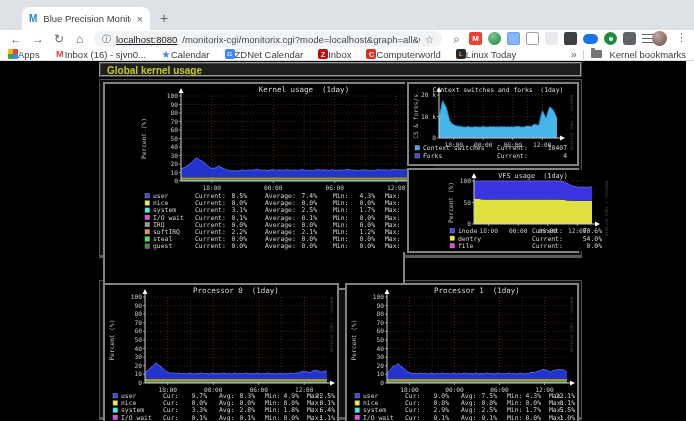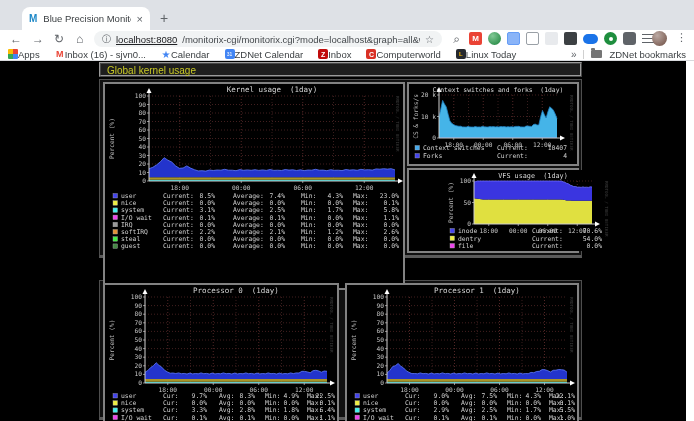--- a/index.html
+++ b/index.html
@@ -56,21 +56,21 @@
   #bmright{display:flex;align-items:center;gap:7px;padding-right:8px;}
   #bmright .chev{font-size:10px;color:#5f6368;}
   #bmright .sep{width:1px;height:9px;background:#d0d0d0;}
   .folder{width:11px;height:8px;background:#757575;border-radius:1px;position:relative;}
   .folder:before{content:"";position:absolute;left:0;top:-2px;width:4px;height:2px;background:#757575;border-radius:1px 1px 0 0;}
   #bmright .obl{font-size:9.5px;color:#3c4043;white-space:nowrap;}
   
   #content{position:absolute;left:0;top:61px;width:686px;height:360px;background:#000;overflow:hidden;}
   #mainpanel{position:absolute;left:96px;top:0px;width:489px;height:360px;}
   .sec-title{position:absolute;background:#1e1e1e;border:2px ridge #9a9a9a;box-sizing:border-box;
-             color:#c9c926;font-weight:normal;font-size:10px;line-height:11px;padding:1px 0 0 6px;
+             color:#c9c926;font-weight:bold;font-size:10px;line-height:11px;padding:1px 0 0 6px;
              font-family:"Liberation Sans",sans-serif;}
   .sec-body{position:absolute;background:#101010;border:1px solid #4e4e4e;border-bottom:3px solid #5a5a5a;box-sizing:border-box;}
   .chart-panel{position:absolute;border:2px solid #828282;box-sizing:border-box;background:#000;}
   .chart-panel svg{display:block;}
   svg text{font-family:"DejaVu Sans Mono",monospace;white-space:pre;}
 </style>
 </head>
 <body>
 
 <div id="screen">
@@ -142,31 +142,31 @@
         </div>
         <div class="bm">
           <span class="bmic linux-today">L</span>
           <span>Linux Today</span>
         </div>
       </div>
     <div id="bmright">
       <span class="chev">»</span>
       <span class="sep"></span>
       <span class="folder"></span>
-      <span class="obl">ZDNet bookmarks</span>
+      <span class="obl">Kernel bookmarks</span>
     </div>
   </div>
 
   <div id="content">
     <div id="mainpanel">
       <div class="sec-title" style="left:3px;top:1px;width:483px;height:15px">Global kernel usage</div>
       <div class="sec-body" style="left:3px;top:18px;width:483px;height:179px"></div>
       <div class="sec-body" style="left:3px;top:219px;width:483px;height:140px"></div>
 
-    <div class="chart-panel" style="left: 7px; top: 21px; width: 302px; height: 208px;">
+    <div class="chart-panel" style="left: 7px; top: 21px; width: 302px; height: 208px; padding-left: 32px;">
           <svg width="298" height="168">
             <rect x="0" y="0" width="298" height="168" fill="#000"></rect>
             <line x1="44" y1="12" x2="290" y2="12" stroke="#6e3434" stroke-width="0.6" stroke-dasharray="1,2"></line>
             <line x1="42" y1="12" x2="44" y2="12" stroke="#c8c8c8" stroke-width="0.7"></line>
             <text x="41" y="14" text-anchor="end" font-size="6.2" fill="#c8c8c8">100</text>
             <line x1="44" y1="20.5" x2="290" y2="20.5" stroke="#6e3434" stroke-width="0.6" stroke-dasharray="1,2"></line>
             <line x1="42" y1="20.5" x2="44" y2="20.5" stroke="#c8c8c8" stroke-width="0.7"></line>
             <text x="41" y="22.5" text-anchor="end" font-size="6.2" fill="#c8c8c8">90</text>
             <line x1="44" y1="29" x2="290" y2="29" stroke="#6e3434" stroke-width="0.6" stroke-dasharray="1,2"></line>
             <line x1="42" y1="29" x2="44" y2="29" stroke="#c8c8c8" stroke-width="0.7"></line>

